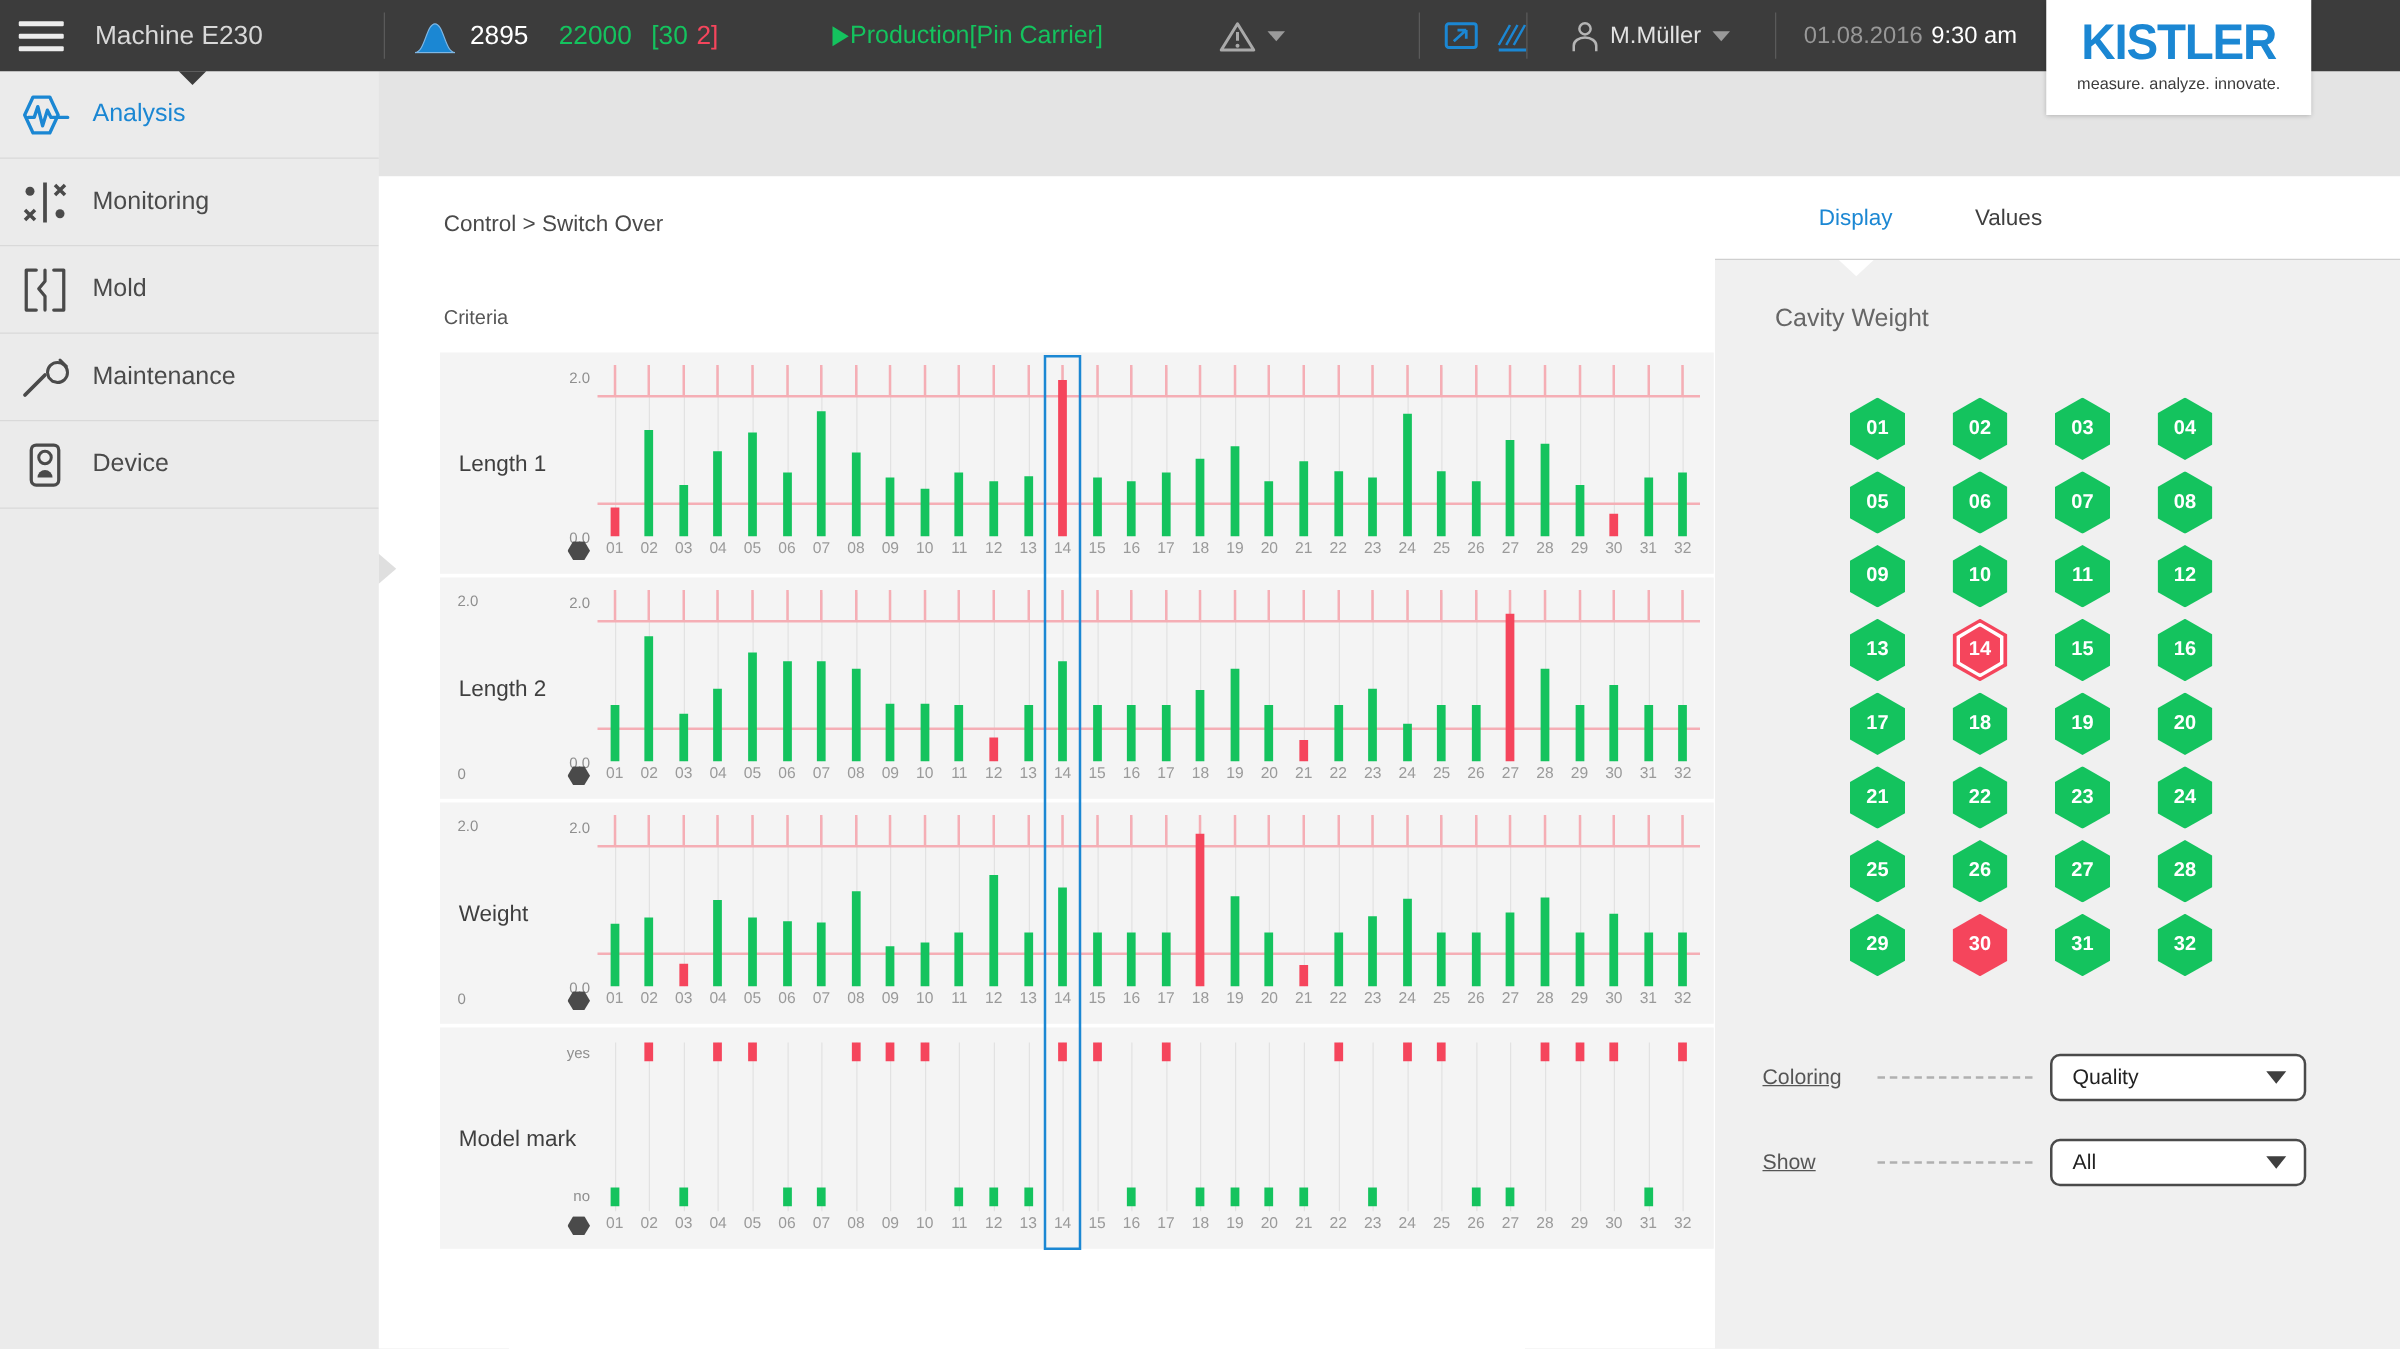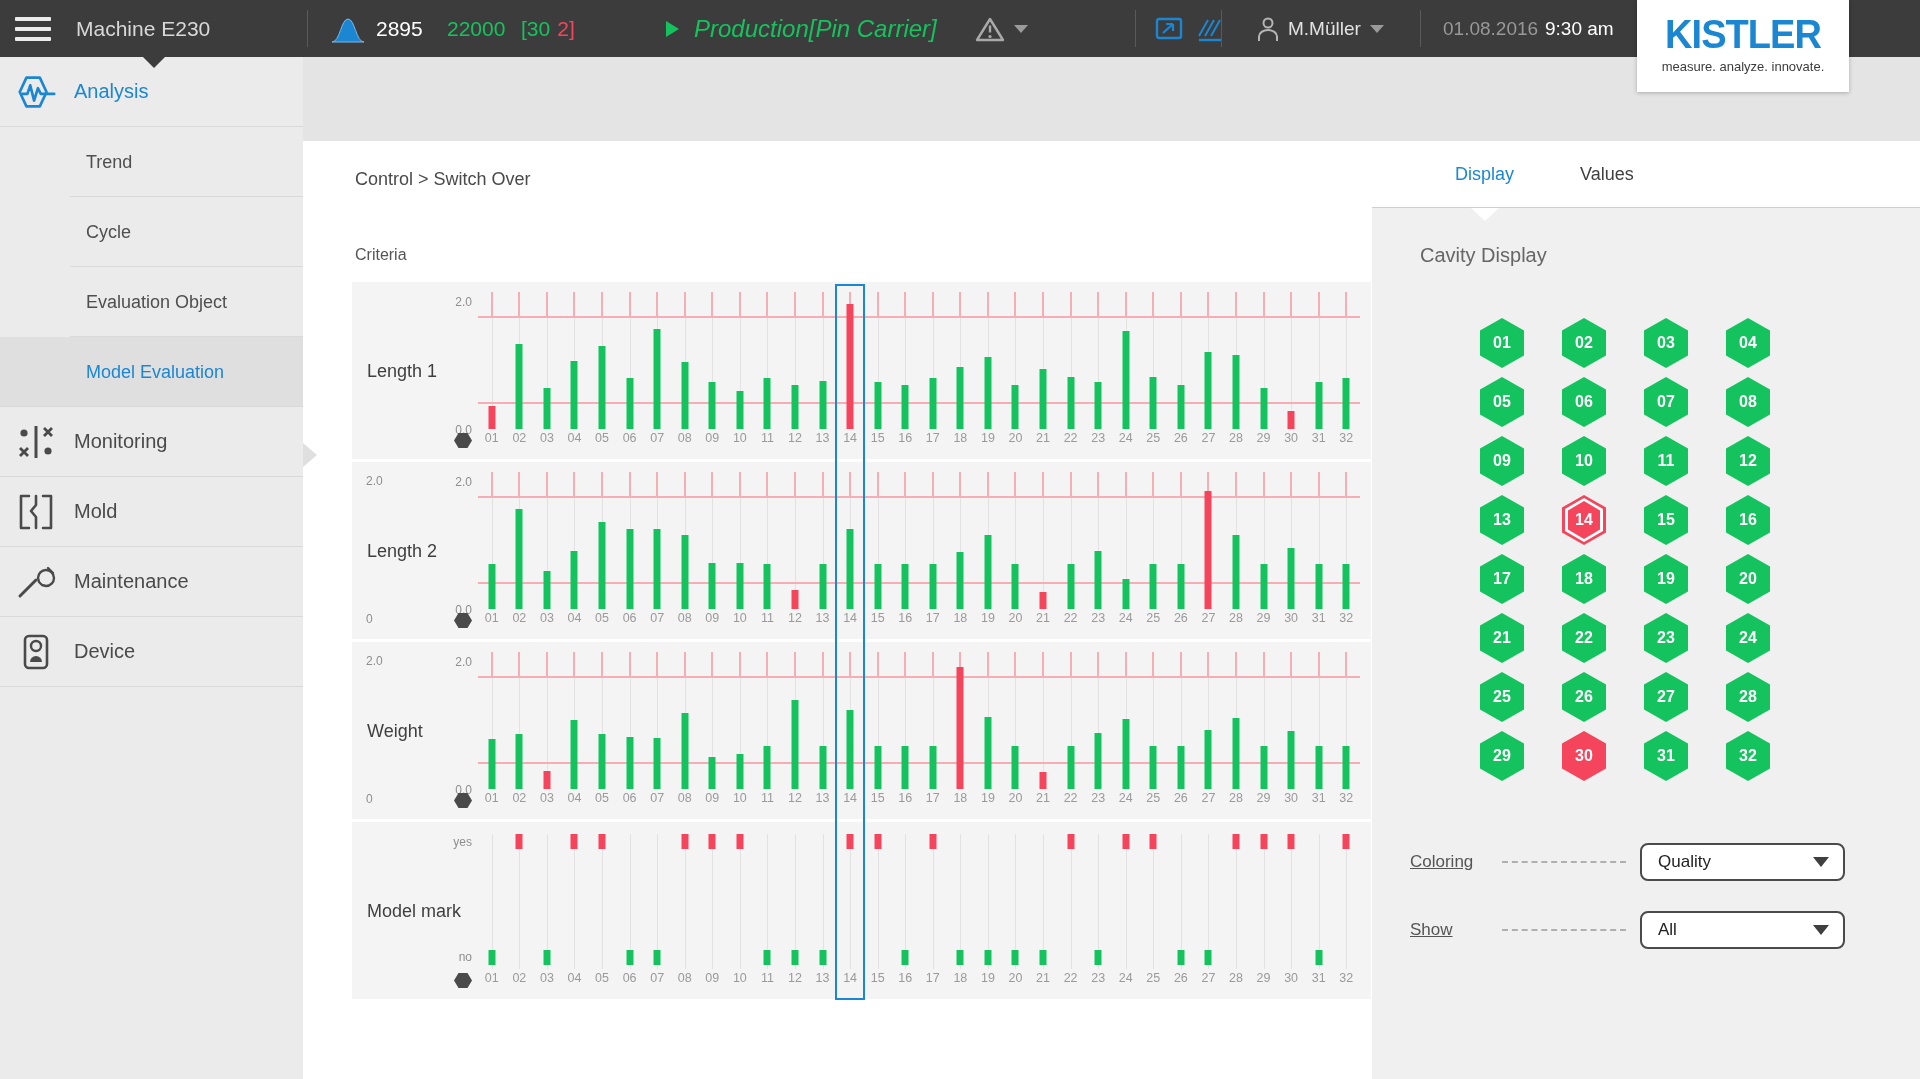--- a/index.html
+++ b/index.html
@@ -12,21 +12,21 @@
   .burger { left:14px; width:38px; flex-direction:column; justify-content:center; gap:6px; cursor:pointer; }
   .burger i { display:block; width:36px; height:4px; background:#ECECEC; border-radius:1px; }
   .tb-title { left:76px; color:#D8D8D8; font-size:21px; }
   .tb-div { position:absolute; top:10px; width:1px; height:37px; background:#5A5A5A; }
   .tb-shot { left:376px; color:#FFFFFF; font-size:21px; }
   .tb-target { left:447px; color:#14C35E; font-size:21px; }
   .tb-bracket { left:521px; font-size:21px; gap:7px; }
   .good { color:#14C35E; } .bad { color:#F5455C; }
   .tb-play { left:666px; }
   .tb-play b { display:block; width:0; height:0; border-left:13px solid #14C35E; border-top:8px solid transparent; border-bottom:8px solid transparent; }
-  .tb-status { left:694px; color:#14C35E; font-size:24px;font-style:italic; }
+  .tb-status { left:680px; color:#14C35E; font-size:20px; }
   .caret { width:0; height:0; border-left:7px solid transparent; border-right:7px solid transparent; border-top:8px solid #9A9A9A; }
   .tb-user { left:1288px; color:#E2E2E2; font-size:19px; }
   .tb-date { left:1443px; color:#989898; font-size:19px; }
   .tb-time { left:1545px; color:#FFFFFF; font-size:19px; }
   .logo-box { position:absolute; left:1637px; top:0; width:212px; height:92px; background:#FFF; z-index:6; text-align:center; box-shadow:0 1px 4px rgba(0,0,0,.25); }
   .logo-text { margin-top:12px; font-size:40px; font-weight:bold; color:#1B87D3; letter-spacing:-1px; transform:scaleX(.95); }
   .logo-tag { font-size:13px; color:#3C3C3C; margin-top:2px; }
   .info-btn { position:absolute; left:1872px; top:15px; width:27px; height:27px; border:2px solid #9A9A9A; border-radius:50%; color:#9A9A9A; font-family:"Liberation Serif", serif; font-style:italic; font-size:17px; display:flex; align-items:center; justify-content:center; }
   .topbar-caret { position:absolute; left:143px; top:57px; width:0; height:0; border-left:11px solid transparent; border-right:11px solid transparent; border-top:11px solid #3C3C3C; z-index:4; }
 
@@ -163,34 +163,20 @@
 <div class="sidebar">
   <div>
       <div class="nav-item active">
         <span class="nav-icon">
           <svg width="46" height="36" viewBox="0 0 46 36">
             <path d="M13 3 L27 3 L34 18 L27 33 L13 33 L6 18 Z" fill="none" stroke="#1B87D3" stroke-width="2.8" stroke-linejoin="round"></path>
             <polyline points="9,20 14,20 17,11 21,27 25,14 28,20 42,20" fill="none" stroke="#1B87D3" stroke-width="2.8" stroke-linejoin="round" stroke-linecap="round"></polyline>
           </svg>
         </span>
         <span class="nav-label">Analysis</span>
-      </div>
-      <div class="subs">
-        <div class="sub-item">
-          <span class="sub-label">Trend</span>
-        </div>
-        <div class="sub-item">
-          <span class="sub-label">Cycle</span>
-        </div>
-        <div class="sub-item">
-          <span class="sub-label">Evaluation Object</span>
-        </div>
-        <div class="sub-item active">
-          <span class="sub-label">Model Evaluation</span>
-        </div>
       </div>
       <div class="nav-item">
         <span class="nav-icon">
           <svg width="40" height="36" viewBox="0 0 40 36">
             <line x1="20" y1="2" x2="20" y2="34" stroke="#4A4A4A" stroke-width="3"></line>
             <circle cx="8" cy="9" r="3.6" fill="#4A4A4A"></circle>
             <path d="M4 24 l8 8 M12 24 l-8 8" stroke="#4A4A4A" stroke-width="2.8"></path>
             <path d="M28 4 l8 8 M36 4 l-8 8" stroke="#4A4A4A" stroke-width="2.8"></path>
             <circle cx="32" cy="27" r="3.6" fill="#4A4A4A"></circle>
           </svg>
@@ -760,21 +746,21 @@
       <div class="hl-box" style="left: 483.094px; width: 30px; top: 2px; height: 716px;"></div>
     </div>
 
   <div class="rp-tabs">
     <div class="tab tab-display active">Display</div>
     <div class="tab tab-values">Values</div>
   </div>
   <div class="rp-divider"></div>
   <div class="rp-body">
     <div class="rp-notch"></div>
-    <div class="rp-heading">Cavity Display</div>
+    <div class="rp-heading">Cavity Weight</div>
     <div class="hexgrid">
         <div class="hex">
           <span>01</span>
         </div>
         <div class="hex">
           <span>02</span>
         </div>
         <div class="hex">
           <span>03</span>
         </div>

